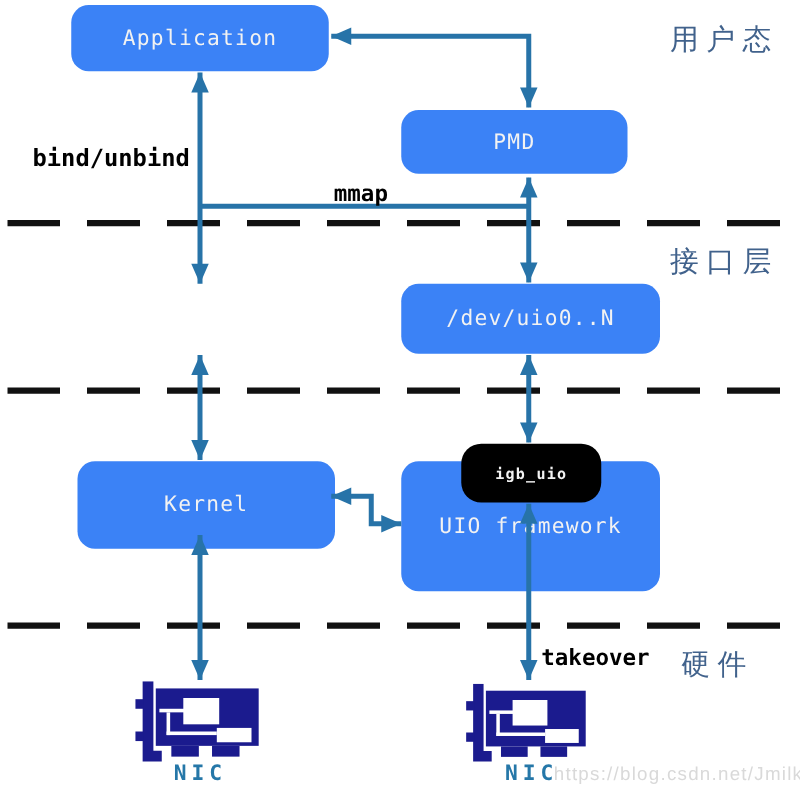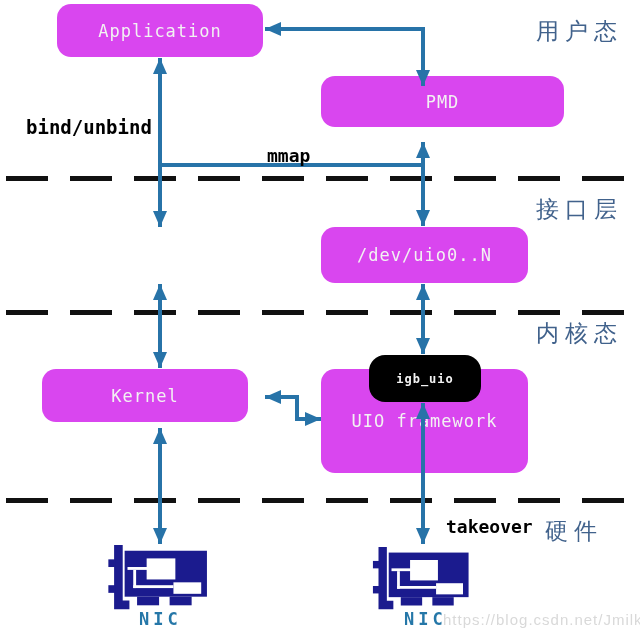--- a/index.html
+++ b/index.html
@@ -1,21 +1,21 @@
 <!DOCTYPE html>
 <html><head>
 <meta charset="utf-8">
 <style>
   html,body{margin:0;padding:0;background:#fff;}
   #stage{
     position:relative;width:640px;height:637px;background:#ffffff;
     font-family:"Liberation Sans","DejaVu Sans",sans-serif;overflow:hidden;
   }
   .box{
-    position:absolute;background:#d946ef;border-radius:14px;
+    position:absolute;background:#3b82f6;border-radius:14px;
     display:flex;align-items:center;justify-content:center;
     color:#f2f2f2;font-family:"DejaVu Sans Mono","Liberation Mono",monospace;
     font-size:17px;letter-spacing:1px;z-index:2;
   }
   .box.light{background:#000000;border-radius:16px;font-size:12px;font-weight:bold;z-index:3;letter-spacing:1px;}
   .dash{
     position:absolute;left:6px;width:630px;height:5px;z-index:1;
     background:repeating-linear-gradient(90deg,#111 0 42px,transparent 42px 64px);
   }
   svg.arrows{position:absolute;left:0;top:0;z-index:4;pointer-events:none;}
@@ -40,23 +40,23 @@
 </head>
 <body>
 
 <div id="stage">
 
   <div class="dash" style="top:176px"></div>
   <div class="dash" style="top:310px"></div>
   <div class="dash" style="top:498px"></div>
 
   <div class="box" style="left:57px;top:4px;width:206px;height:53px">Application</div>
-  <div class="box" style="left:321px;top:76px;width:243px;height:51px">PMD</div>
+  <div class="box" style="left:321px;top:88px;width:181px;height:51px">PMD</div>
   <div class="box" style="left:321px;top:227px;width:207px;height:56px">/dev/uio0..N</div>
-  <div class="box" style="left:42px;top:369px;width:206px;height:53px">Kernel</div>
+  <div class="box" style="left:62px;top:369px;width:206px;height:70px">Kernel</div>
   <div class="box" style="left:321px;top:369px;width:207px;height:104px;align-items:flex-start;padding-top:42px;box-sizing:border-box">UIO framework</div>
   <div class="box light" style="left:369px;top:355px;width:112px;height:47px">igb_uio</div>
 
   <svg class="arrows" width="640" height="637" viewBox="0 0 640 637">
     <g stroke="#2773a8" stroke-width="4" fill="none">
       <polyline points="265,29 423,29 423,86"></polyline>
       <line x1="160" y1="58" x2="160" y2="227"></line>
       <line x1="160" y1="165" x2="423" y2="165"></line>
       <line x1="423" y1="142" x2="423" y2="226"></line>
       <line x1="160" y1="284" x2="160" y2="368"></line>
@@ -88,25 +88,24 @@
       <polygon points="160,428 153,444 167,444"></polygon>
       <polygon points="160,544 153,528 167,528"></polygon>
 
       <polygon points="423,403 416,419 430,419"></polygon>
       <polygon points="423,544 416,528 430,528"></polygon>
     </g>
   </svg>
 
   <div class="ann" style="left:26px;top:116px;font-size:19px">bind/unbind</div>
   <div class="ann" style="left:267px;top:145px">mmap</div>
-  <div class="ann" style="left:446px;top:516px">takeover</div>
+  <div class="ann" style="left:433px;top:516px">takeover</div>
 
   <div class="layer" style="left:536px;top:16px">用户态</div>
   <div class="layer" style="left:536px;top:194px">接口层</div>
-  <div class="layer" style="left:536px;top:318px">内核态</div>
   <div class="layer" style="left:545px;top:516px">硬件</div>
 
   <svg class="nicicon" style="left:108px;top:545px" width="106" height="67" viewBox="0 0 110 70">
     <g fill="#1b1b8e">
       <path d="M6 0 h9 v58 h7 v9 h-16 z"></path>
       <rect x="0" y="15" width="7" height="8"></rect>
       <rect x="0" y="42" width="7" height="8"></rect>
       <rect x="17" y="6" width="86" height="48"></rect>
       <rect x="30" y="54" width="23" height="9"></rect>
       <rect x="64" y="54" width="23" height="9"></rect>

